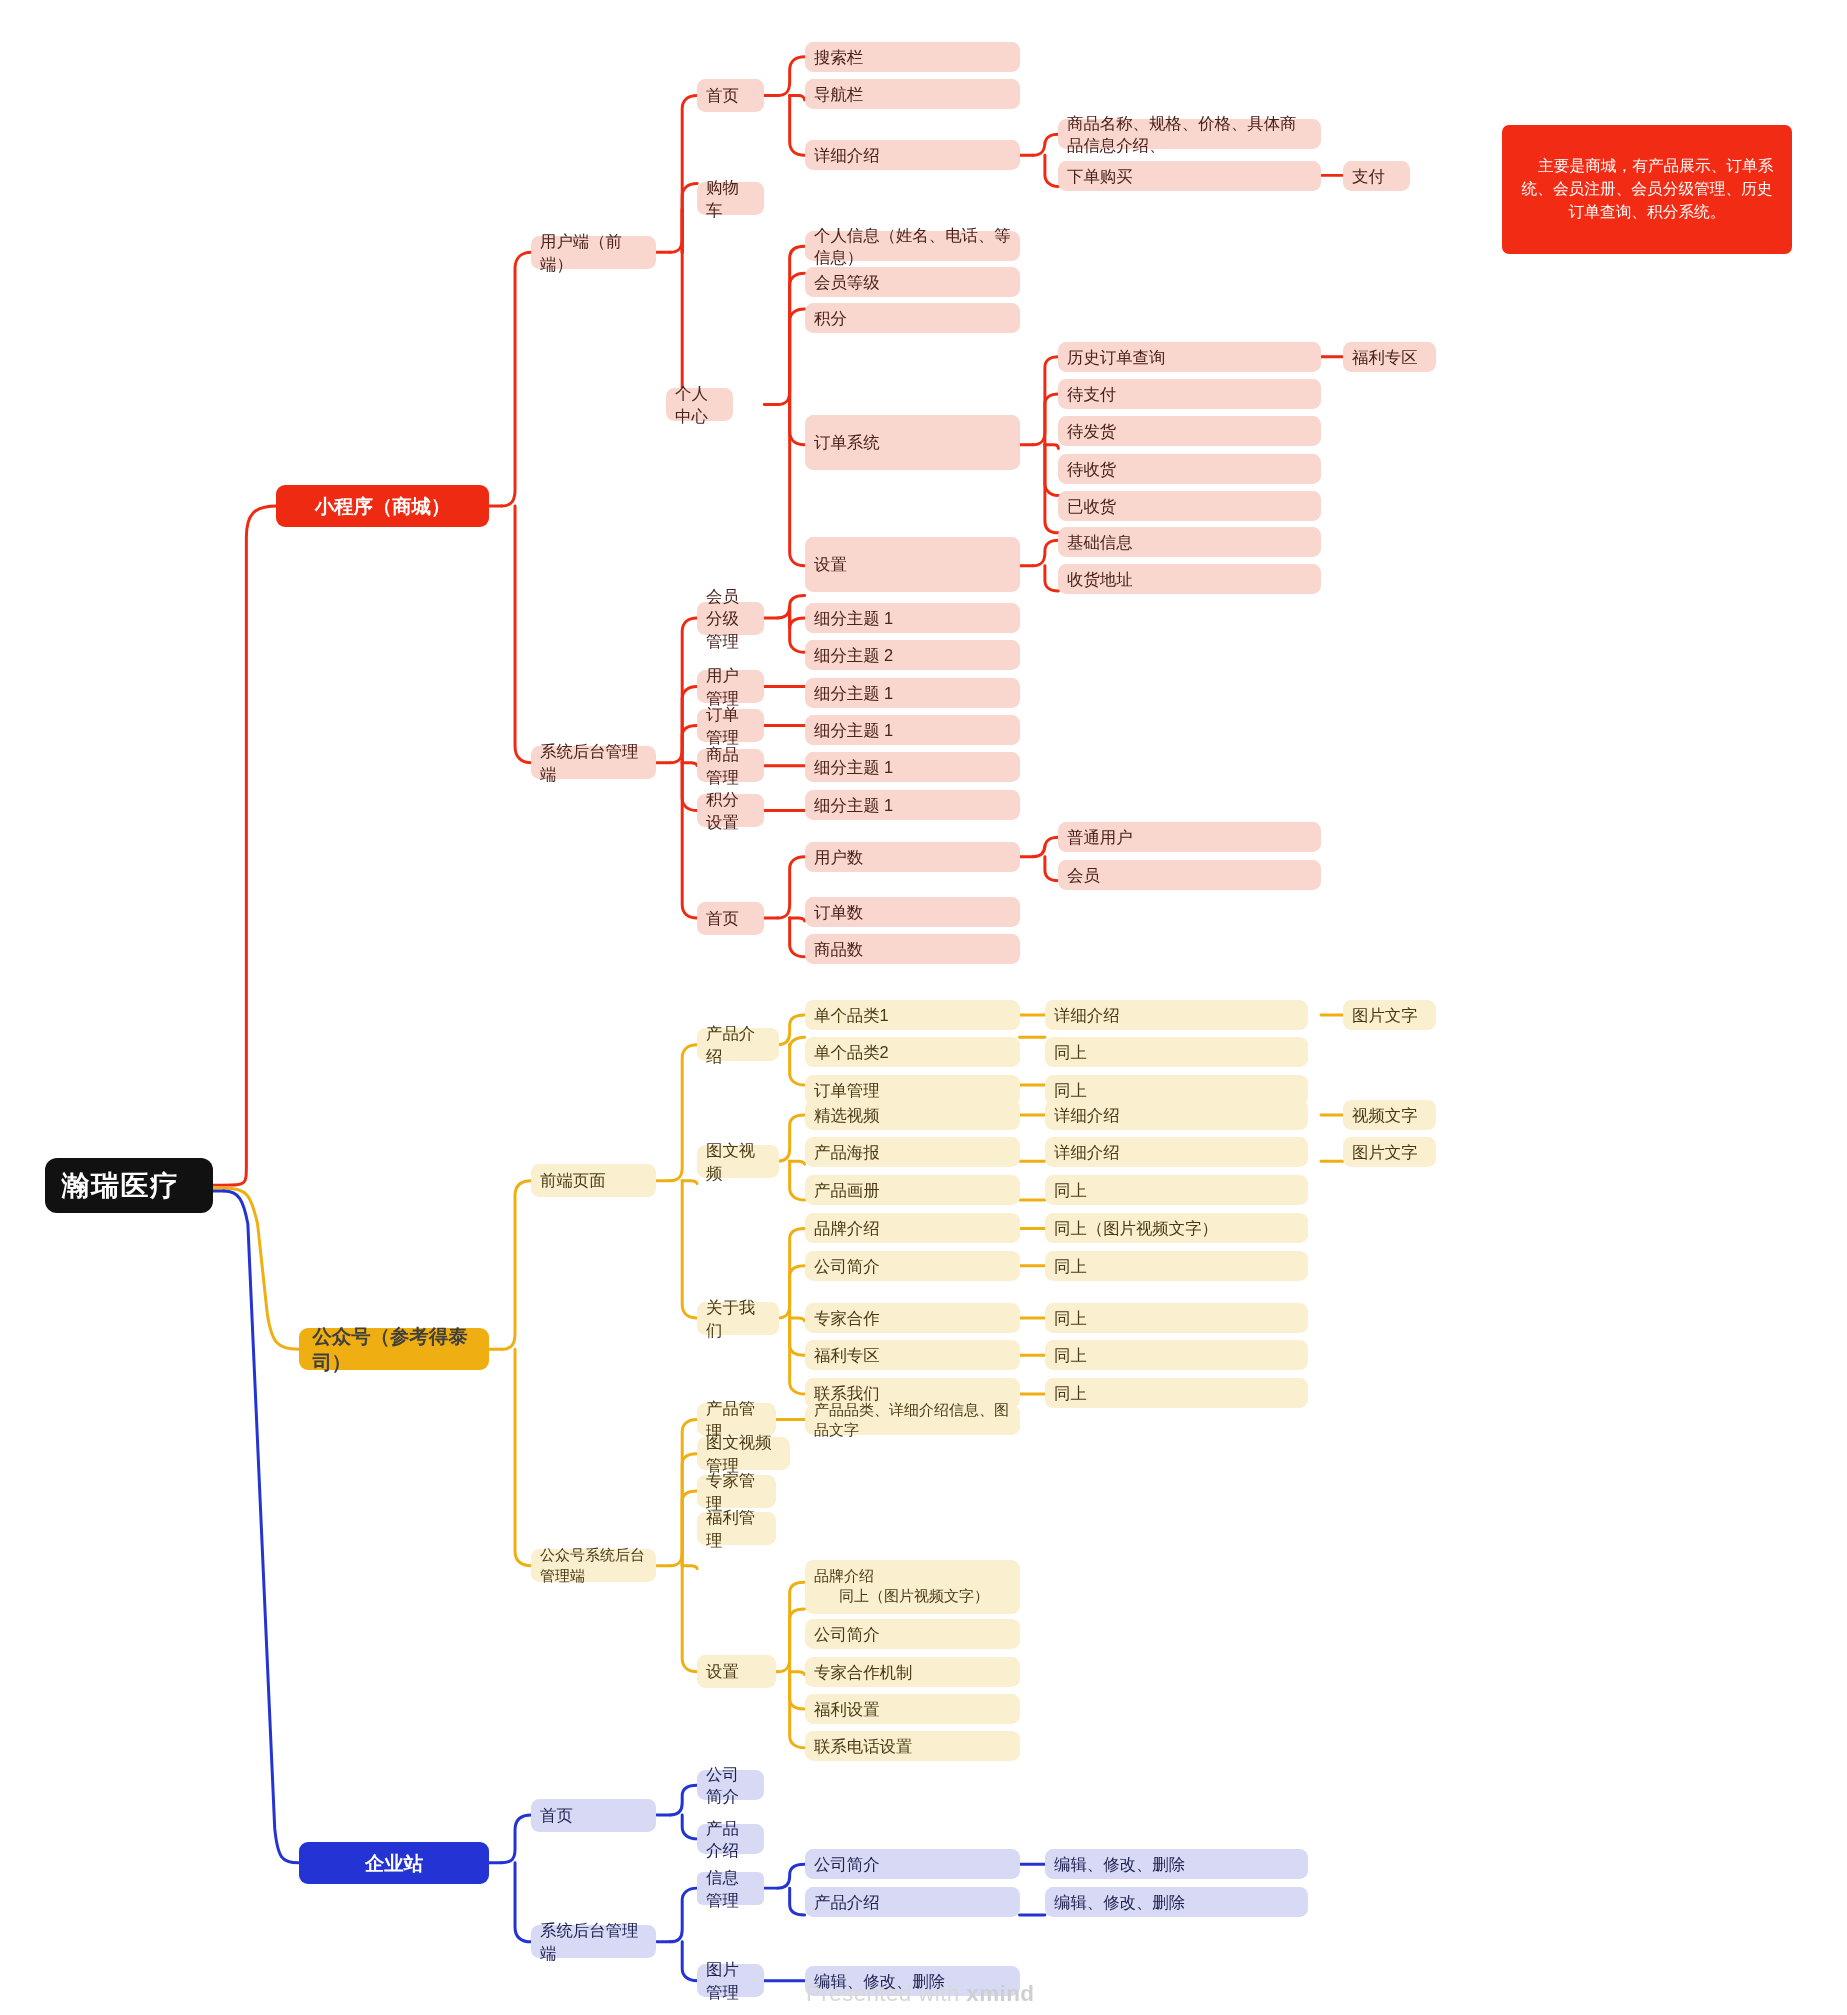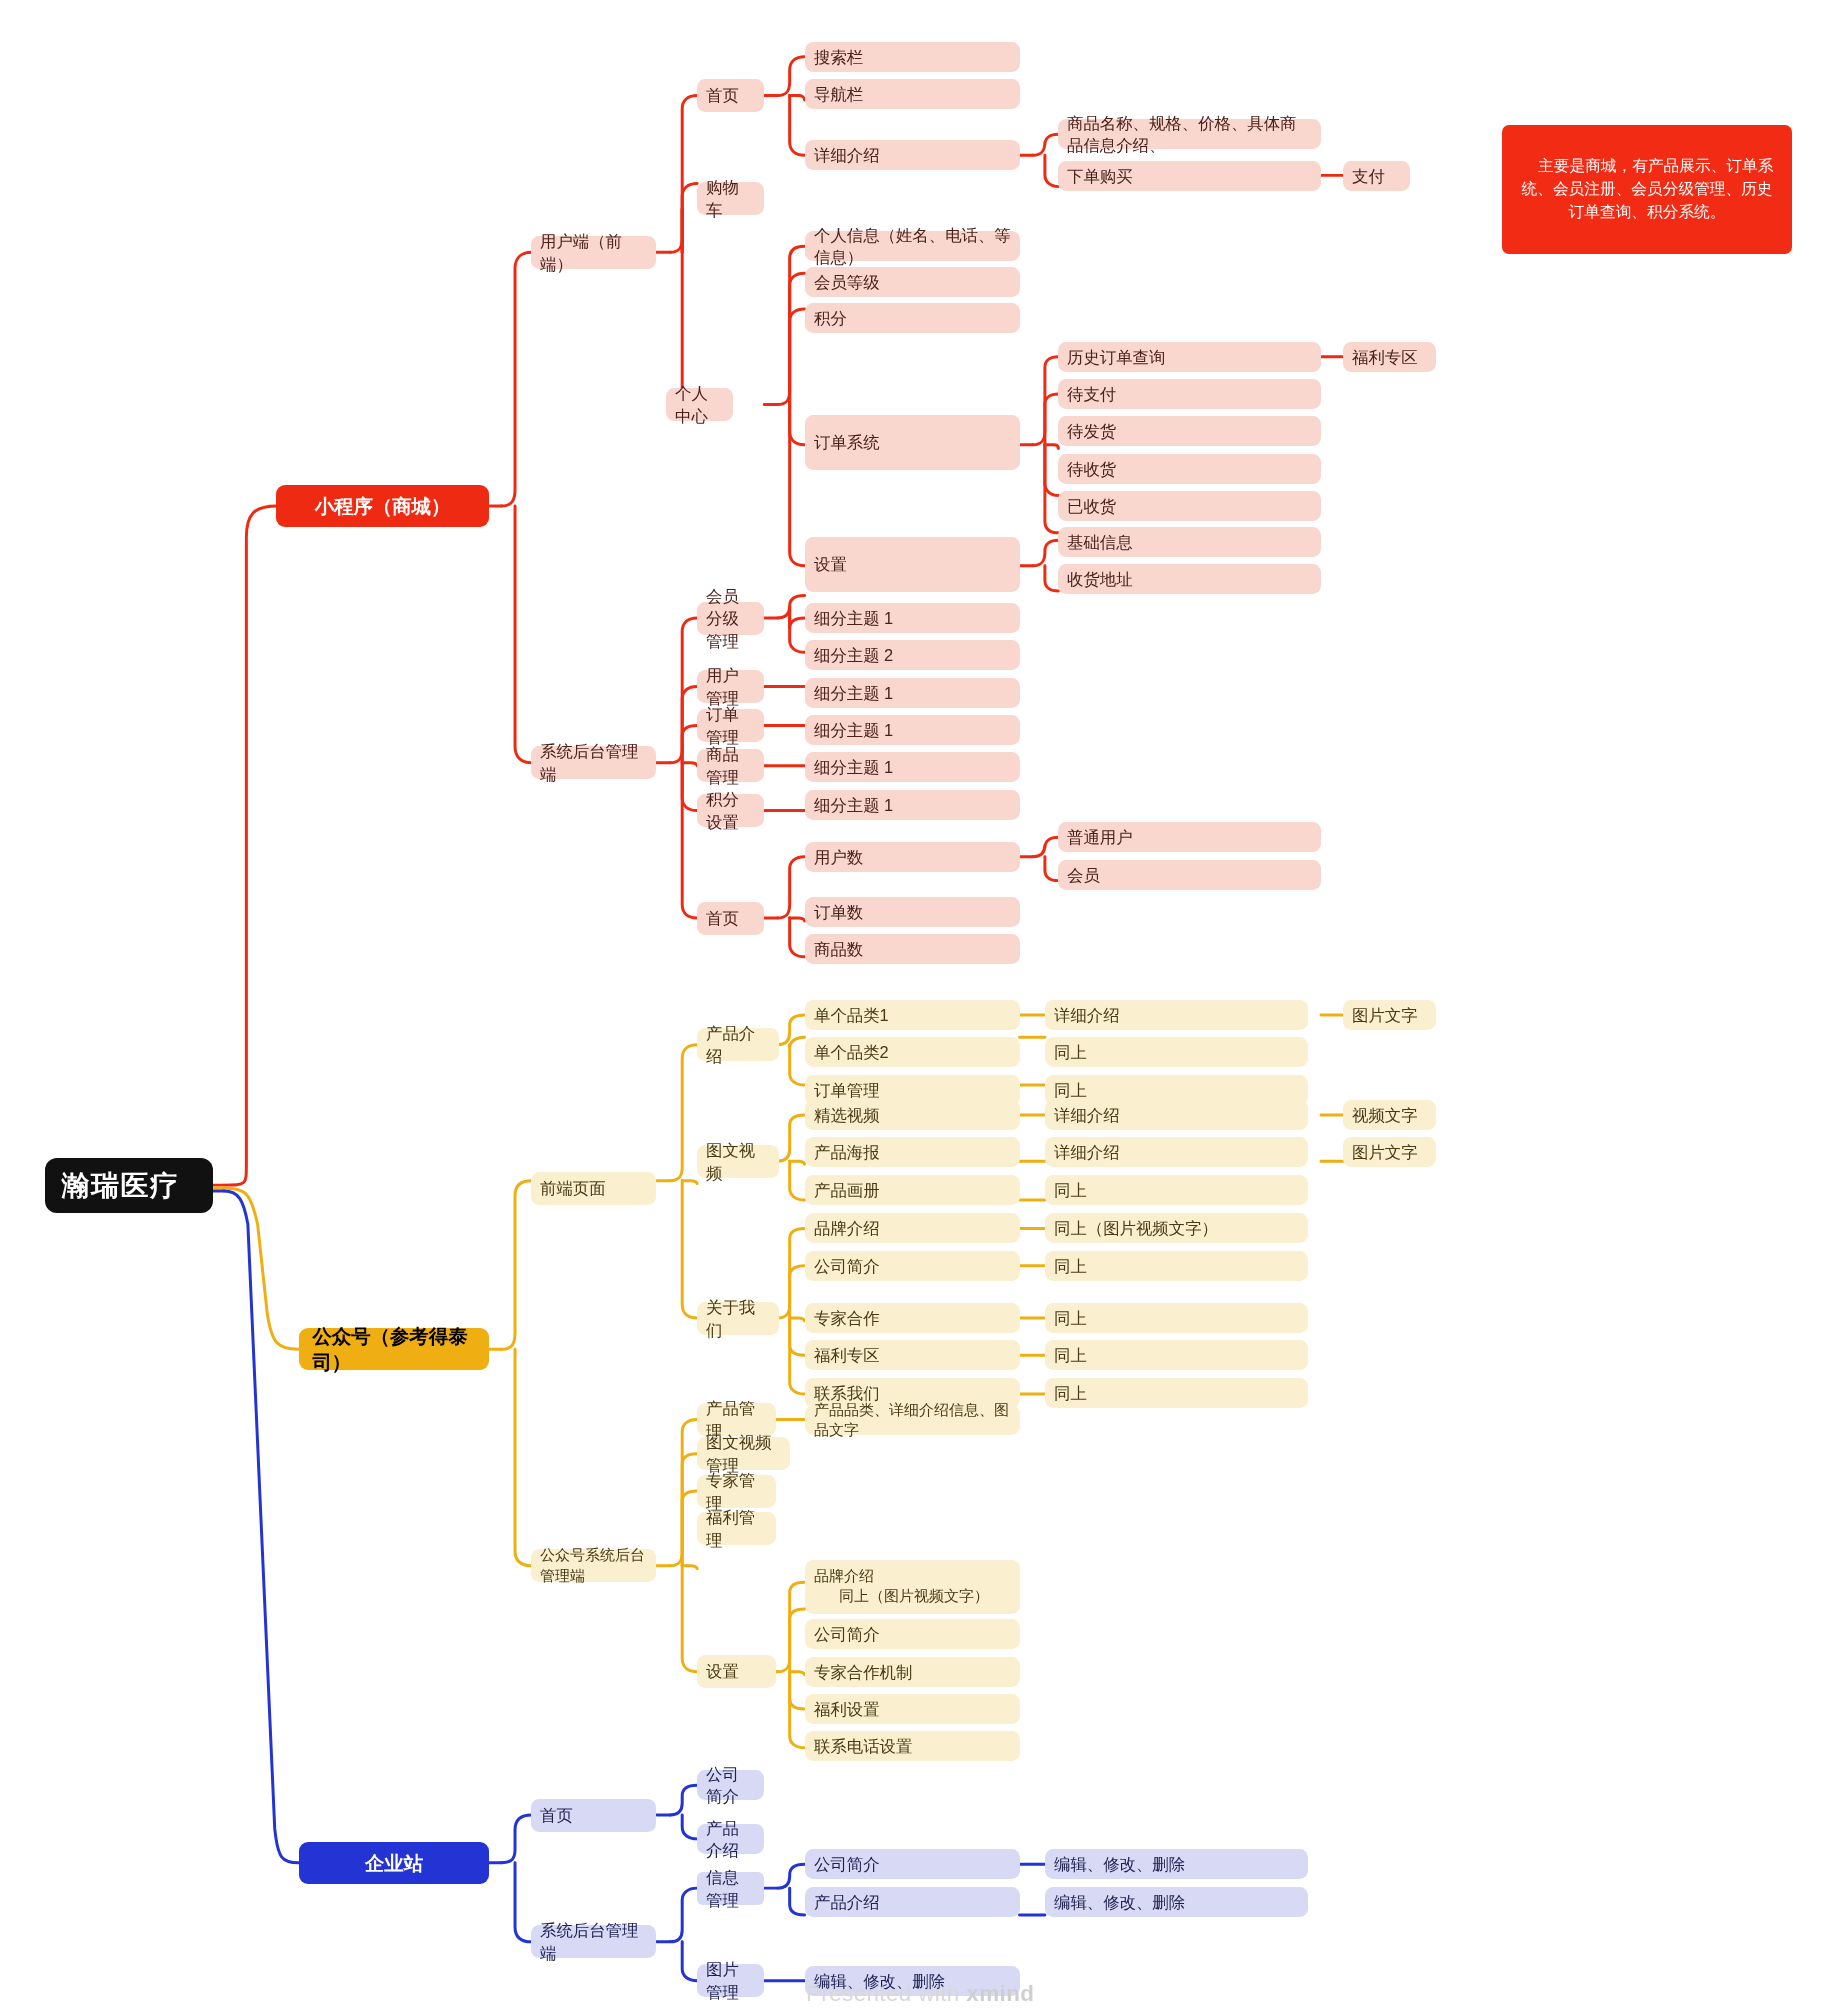--- a/index.html
+++ b/index.html
@@ -44,21 +44,21 @@
     background:#EE2A12;
     color:#ffffff;
     font-weight:bold;
     font-size:19.4px;
     border-radius:9px;
     padding:0 13.4px;
     justify-content:center;
   }
   .main-yellow{
     background:#EFAE11;
-    color:#000000;
+    color:#404040;
     font-weight:bold;
     font-size:19.4px;
     border-radius:9px;
     padding:0 13.4px;
     justify-content:center;
   }
   .main-blue{
     background:#2333D4;
     color:#ffffff;
     font-weight:bold;
@@ -417,21 +417,21 @@
   <div class="node red-box" style="left:805px;top:934px;width:215px;height:30px;">
     <span>商品数</span>
   </div>
   <div class="node red-box" style="left:1058px;top:822px;width:263px;height:30px;">
     <span>普通用户</span>
   </div>
   <div class="node red-box" style="left:1058px;top:860px;width:263px;height:30px;">
     <span>会员</span>
   </div>
 
-  <div class="node yellow-box" style="left:531px;top:1164px;width:125px;height:33px;margin-top:8px;">
+  <div class="node yellow-box" style="left:531px;top:1164px;width:125px;height:33px;">
     <span>前端页面</span>
   </div>
   <div class="node yellow-box" style="left:531px;top:1549px;width:125px;height:33px;">
     <span style="font-size:15px;">公众号系统后台管理端</span>
   </div>
 
   <div class="node yellow-box" style="left:697px;top:1028px;width:82px;height:33px;">
     <span>产品介绍</span>
   </div>
   <div class="node yellow-box" style="left:697px;top:1145px;width:82px;height:33px;">

